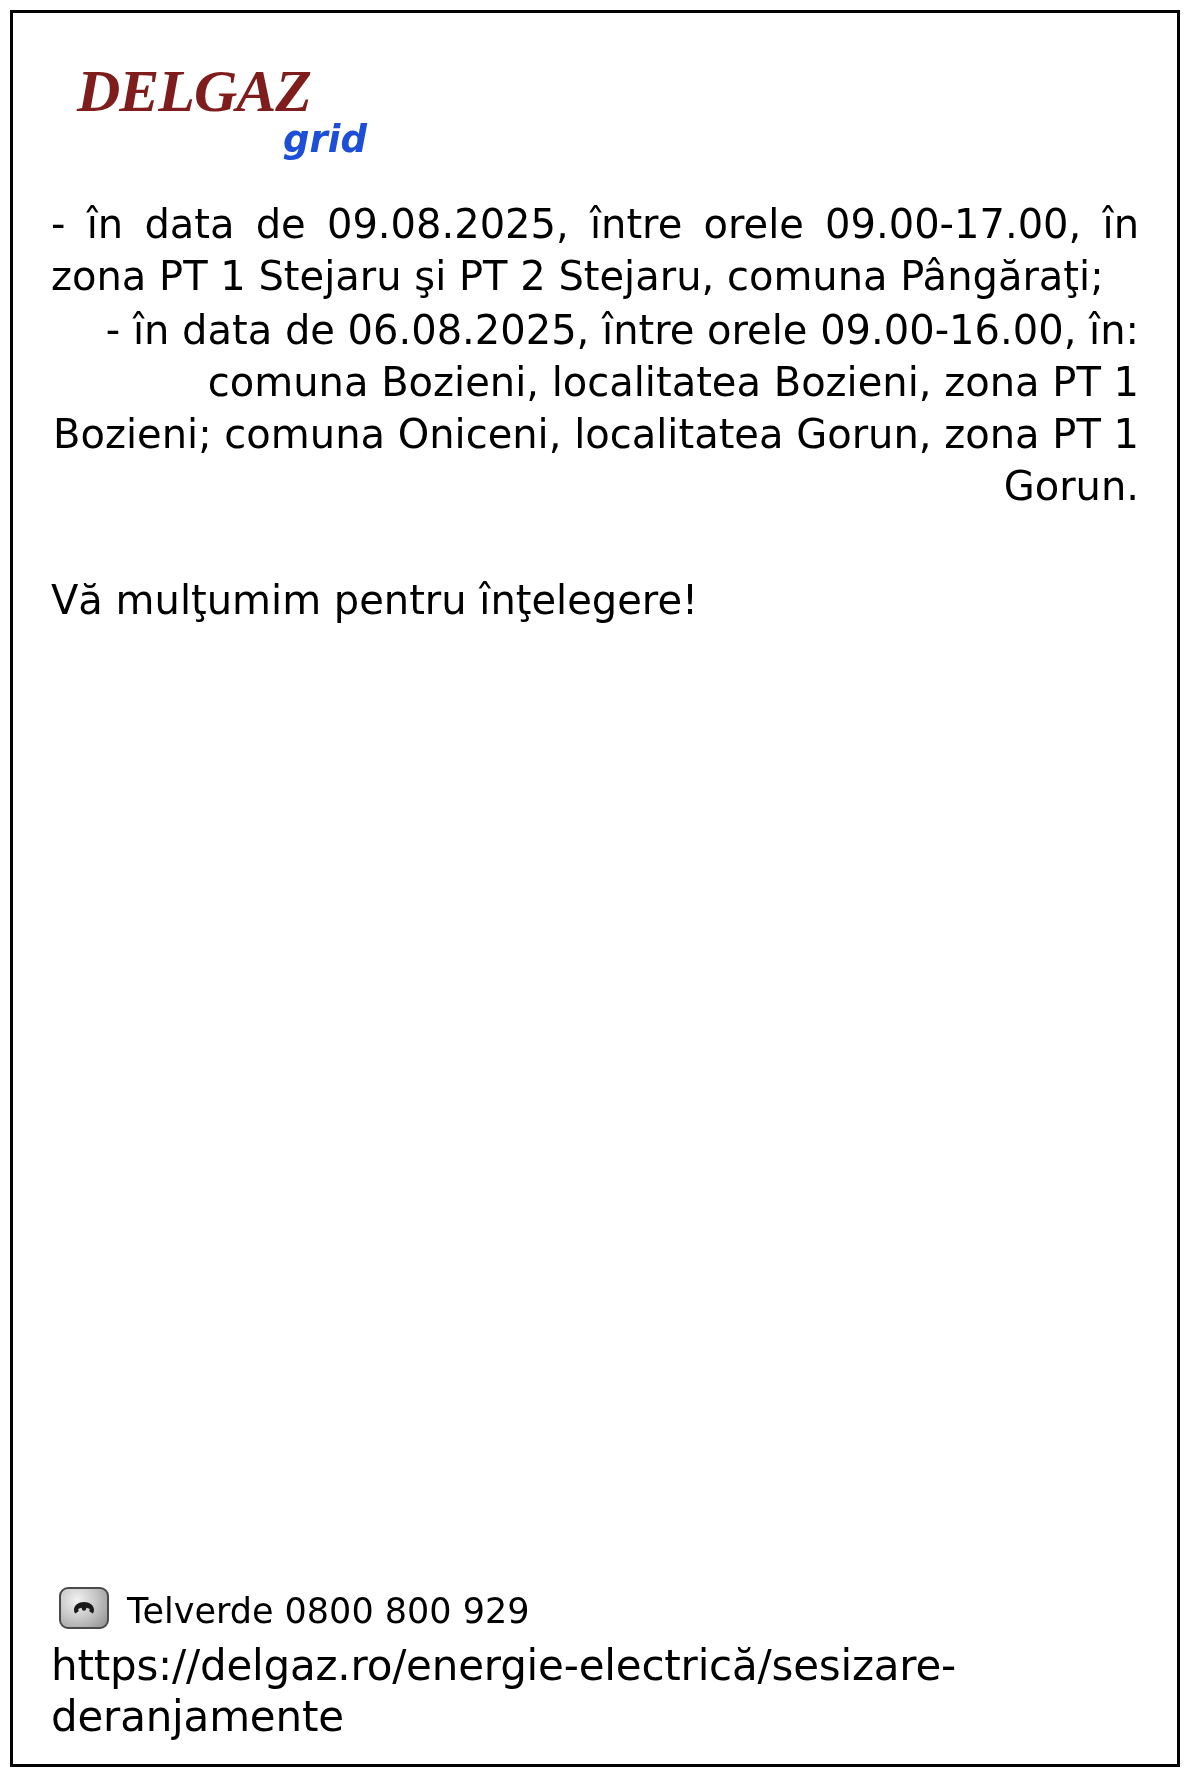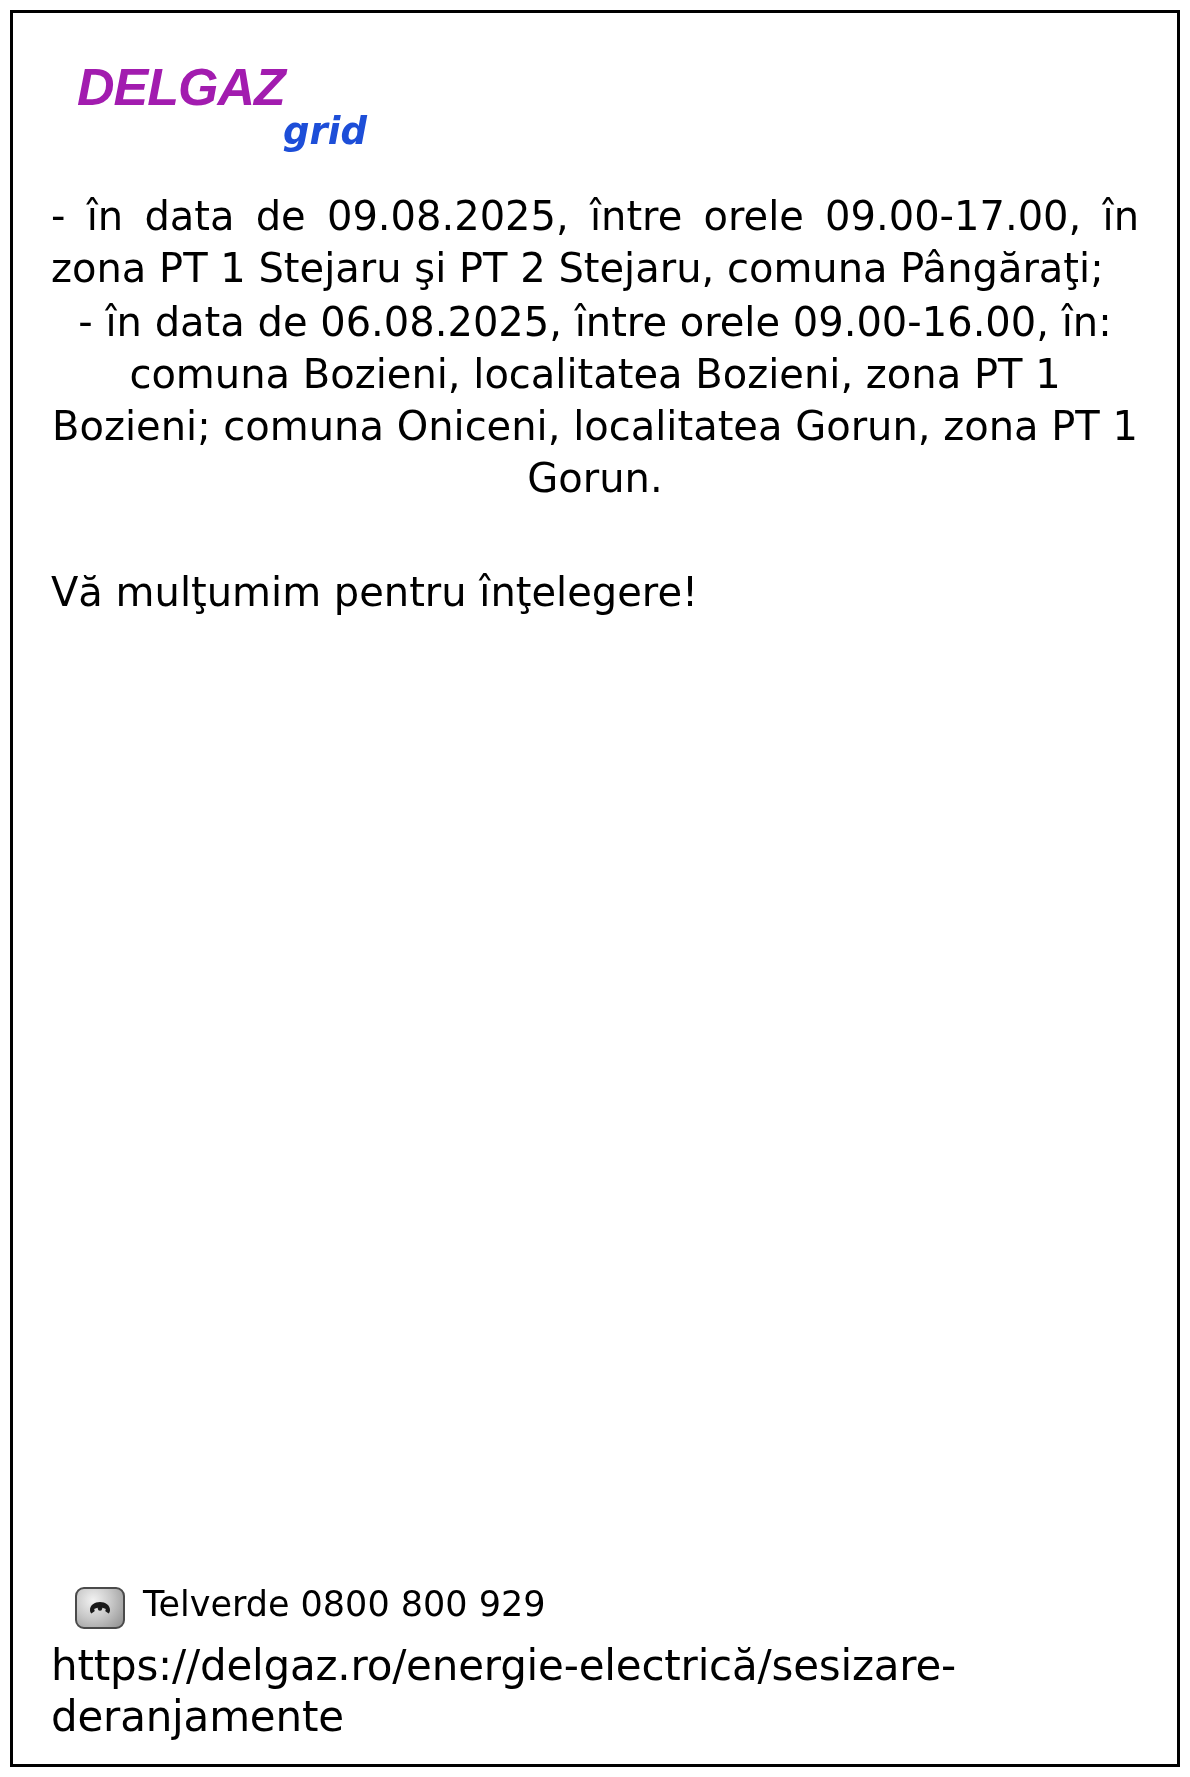--- a/index.html
+++ b/index.html
@@ -29,27 +29,27 @@
     padding: 34px 38px 0 38px;
     position: relative;
   }
 
   
   .logo-block {
     margin: 14px 0 0 26px;
     width: 300px;
   }
   .logo-word {
-    font-family: Liberation Sans, sans-serif;
+    font-family: Liberation Serif, serif;
     font-weight: 700;
     font-style: italic;
-    font-size: 52px;
+    font-size: 60px;
     letter-spacing: -1px;
     line-height: 1;
-    color: #a21caf;
+    color: #7f1d1d;
     white-space: nowrap;
   }
   .logo-sub {
     font-family: "DejaVu Sans", sans-serif;
     font-weight: 700;
     font-style: italic;
     font-size: 37px;
     line-height: 1;
     text-align: right;
     color: #1d4ed8;
@@ -77,40 +77,40 @@
     margin-top: 40px;
   }
   .list-item {
     font-size: 40px;
     line-height: 1.30;
     text-align: justify;
     text-justify: inter-word;
     margin-bottom: 2px;
   }
   .list-item:last-child {
-    text-align: center;
+    text-align: right;
   }
   .thanks {
     font-size: 40px;
     line-height: 1.3;
     margin-top: 62px;
   }
 
   
   .footer {
     position: absolute;
     left: 38px;
     right: 38px;
     bottom: 22px;
   }
   .footer-row {
     display: flex;
-    align-items: flex-start;
+    align-items: flex-end;
     gap: 18px;
-    margin-left: 24px;
+    margin-left: 8px;
   }
   .phone-icon {
     width: 46px;
     height: 38px;
     border-radius: 9px;
     background: radial-gradient(circle at 35% 30%, #f2f2f2 0%, #c9c9c9 45%, #8e8e8e 100%);
     border: 2px solid #4a4a4a;
     display: flex;
     align-items: center;
     justify-content: center;

